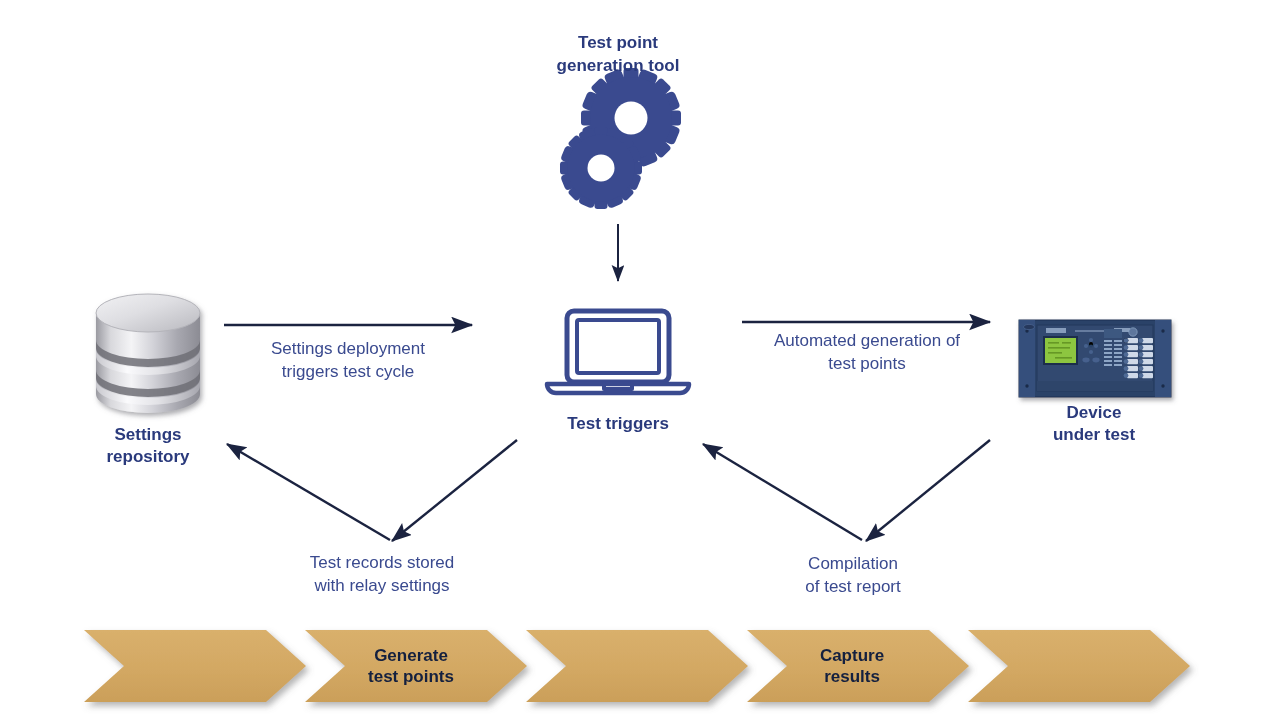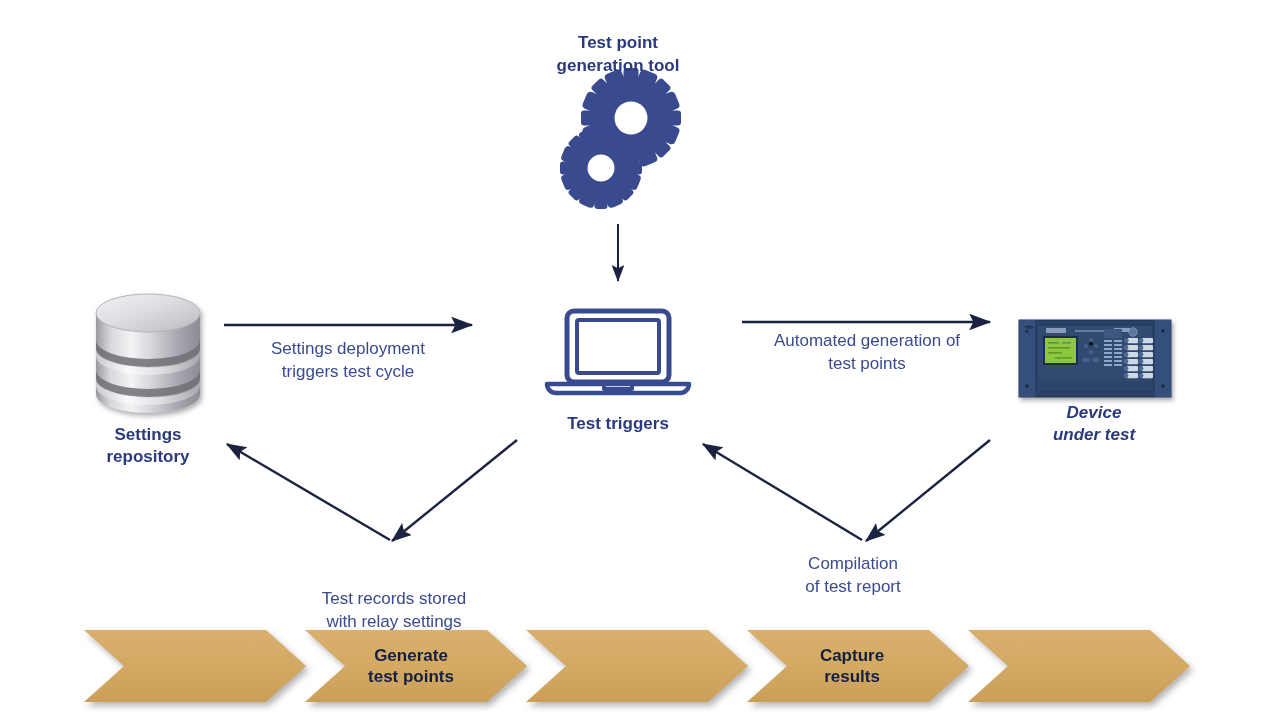--- a/index.html
+++ b/index.html
@@ -285,30 +285,30 @@
   </svg>
 
   <div class="title-label" style="left:498px; top:31px; width:240px;">Test point
 generation tool</div>
 
   <div class="node-label" style="left:68px; top:424px; width:160px;">Settings
 repository</div>
 
   <div class="node-label" style="left:528px; top:413px; width:180px;">Test triggers</div>
 
-  <div class="node-label" style="left:1014px; top:402px; width:160px;font-style:italic;">Device
+  <div class="node-label" style="left:1014px; top:402px; width:160px;">Device
 under test</div>
 
   <div class="edge-label" style="left:228px; top:337px; width:240px;">Settings deployment
 triggers test cycle</div>
 
   <div class="edge-label" style="left:742px; top:329px; width:250px;">Automated generation of
 test points</div>
 
-  <div class="edge-label" style="left:274px; top:551px; width:240px;margin-top:36px;">Test records stored
+  <div class="edge-label" style="left:262px; top:551px; width:240px;">Test records stored
 with relay settings</div>
 
   <div class="edge-label" style="left:743px; top:552px; width:220px;">Compilation
 of test report</div>
 
 
   <div class="chev-text" style="left:336px; top:645px; width:150px;">Generate
 test points</div>
 
 

